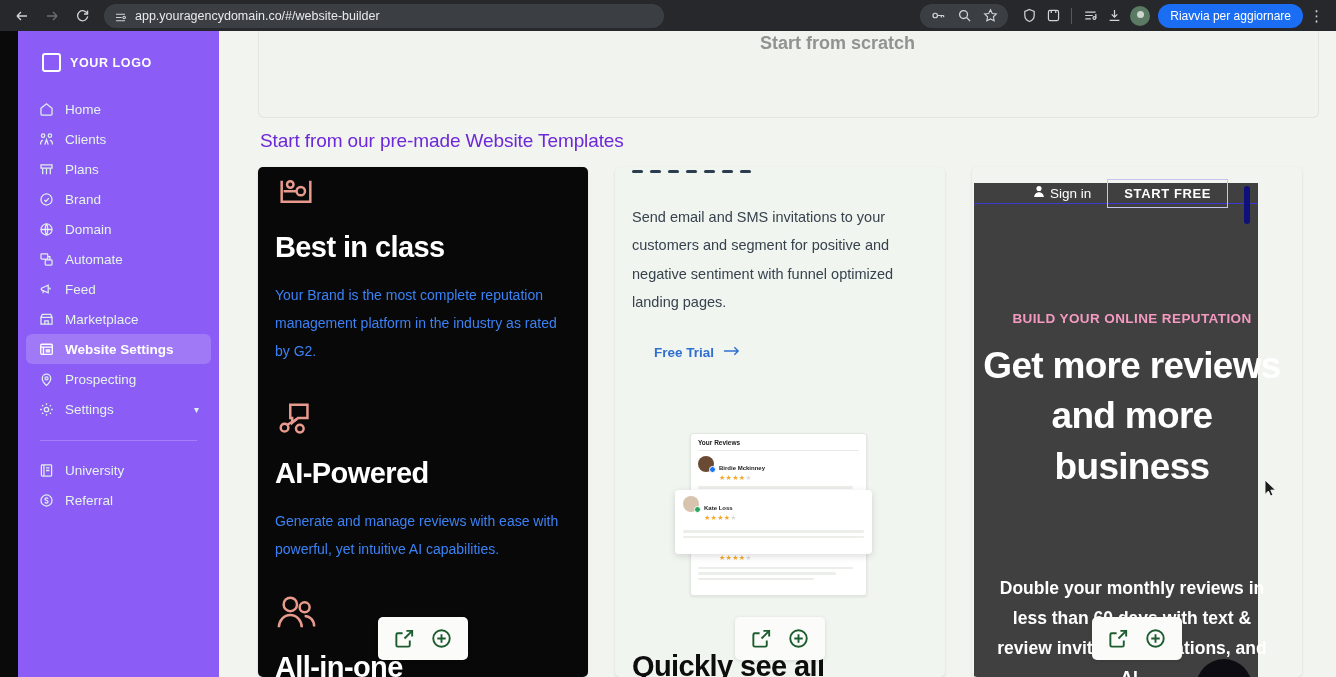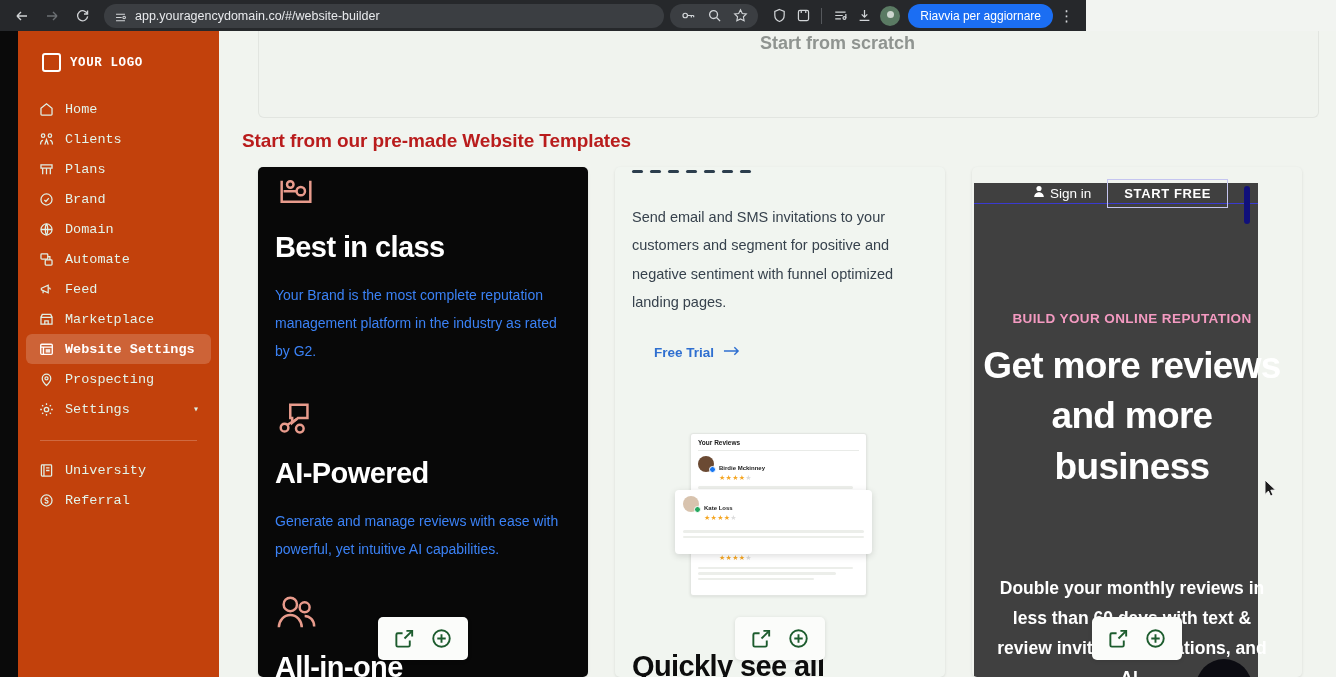--- a/index.html
+++ b/index.html
@@ -6,21 +6,21 @@
   html, body {
     width: 1336px; height: 677px;
     overflow: hidden;
     font-family: "Liberation Sans", sans-serif;
     background: #f2f4f1;
   }
 
   
   .browser-bar {
     position: absolute; top: 0; left: 0;
-    width: 1086px; height: 31px;
+    width: 1336px; height: 31px;
     background: #26282b;
     display: flex; align-items: center;
     padding: 0 8px;
     z-index: 50;
   }
   .nav-btns { display: flex; align-items: center; gap: 2px; margin-right: 4px; }
   .nav-btn {
     width: 28px; height: 28px; border-radius: 50%;
     display: flex; align-items: center; justify-content: center;
     color: #cfd2d5; font-size: 14px; line-height: 1;
@@ -75,23 +75,22 @@
   .page {
     position: absolute; top: 31px; left: 0;
     width: 1336px; height: 646px;
     background: #0a0a0a;
   }
 
   
   .sidebar {
     position: absolute; left: 18px; top: 0;
     width: 201px; height: 646px;
-    background: #c2410c;
+    background: #8b5cf6;
     padding-top: 22px;
-    font-family: Liberation Mono, monospace;
   }
   .logo-row {
     display: flex; align-items: center; gap: 9px;
     padding: 0 0 0 24px; margin-bottom: 22px;
   }
   .logo-square {
     width: 19px; height: 19px; border: 2.5px solid #fff; border-radius: 3px;
   }
   .logo-text {
     color: #fff; font-size: 12.5px; font-weight: bold;
@@ -132,22 +131,22 @@
     background: #f0f3ee;
     border: 1px solid #e2e5e0;
     border-top: none;
     border-radius: 0 0 6px 6px;
   }
   .scratch-label {
     position: absolute; left: 501px; top: 2px;
     font-size: 18px; color: #8f9490; font-weight: 600;
   }
   .section-title {
-    position: absolute; left: 23px; top: 99px;
-    font-size: 19px; font-weight: bold; color: #b91c1c;
+    position: absolute; left: 41px; top: 99px;
+    font-size: 19px; font-weight: normal; color: #6d28d9;
     letter-spacing: -0.1px;
   }
 
   
   .cards { position: absolute; left: 39px; top: 136px; display: flex; gap: 27px; }
   .card {
     width: 330px; height: 510px;
     border-radius: 5px; overflow: hidden;
     position: relative;
     background: #fff;

